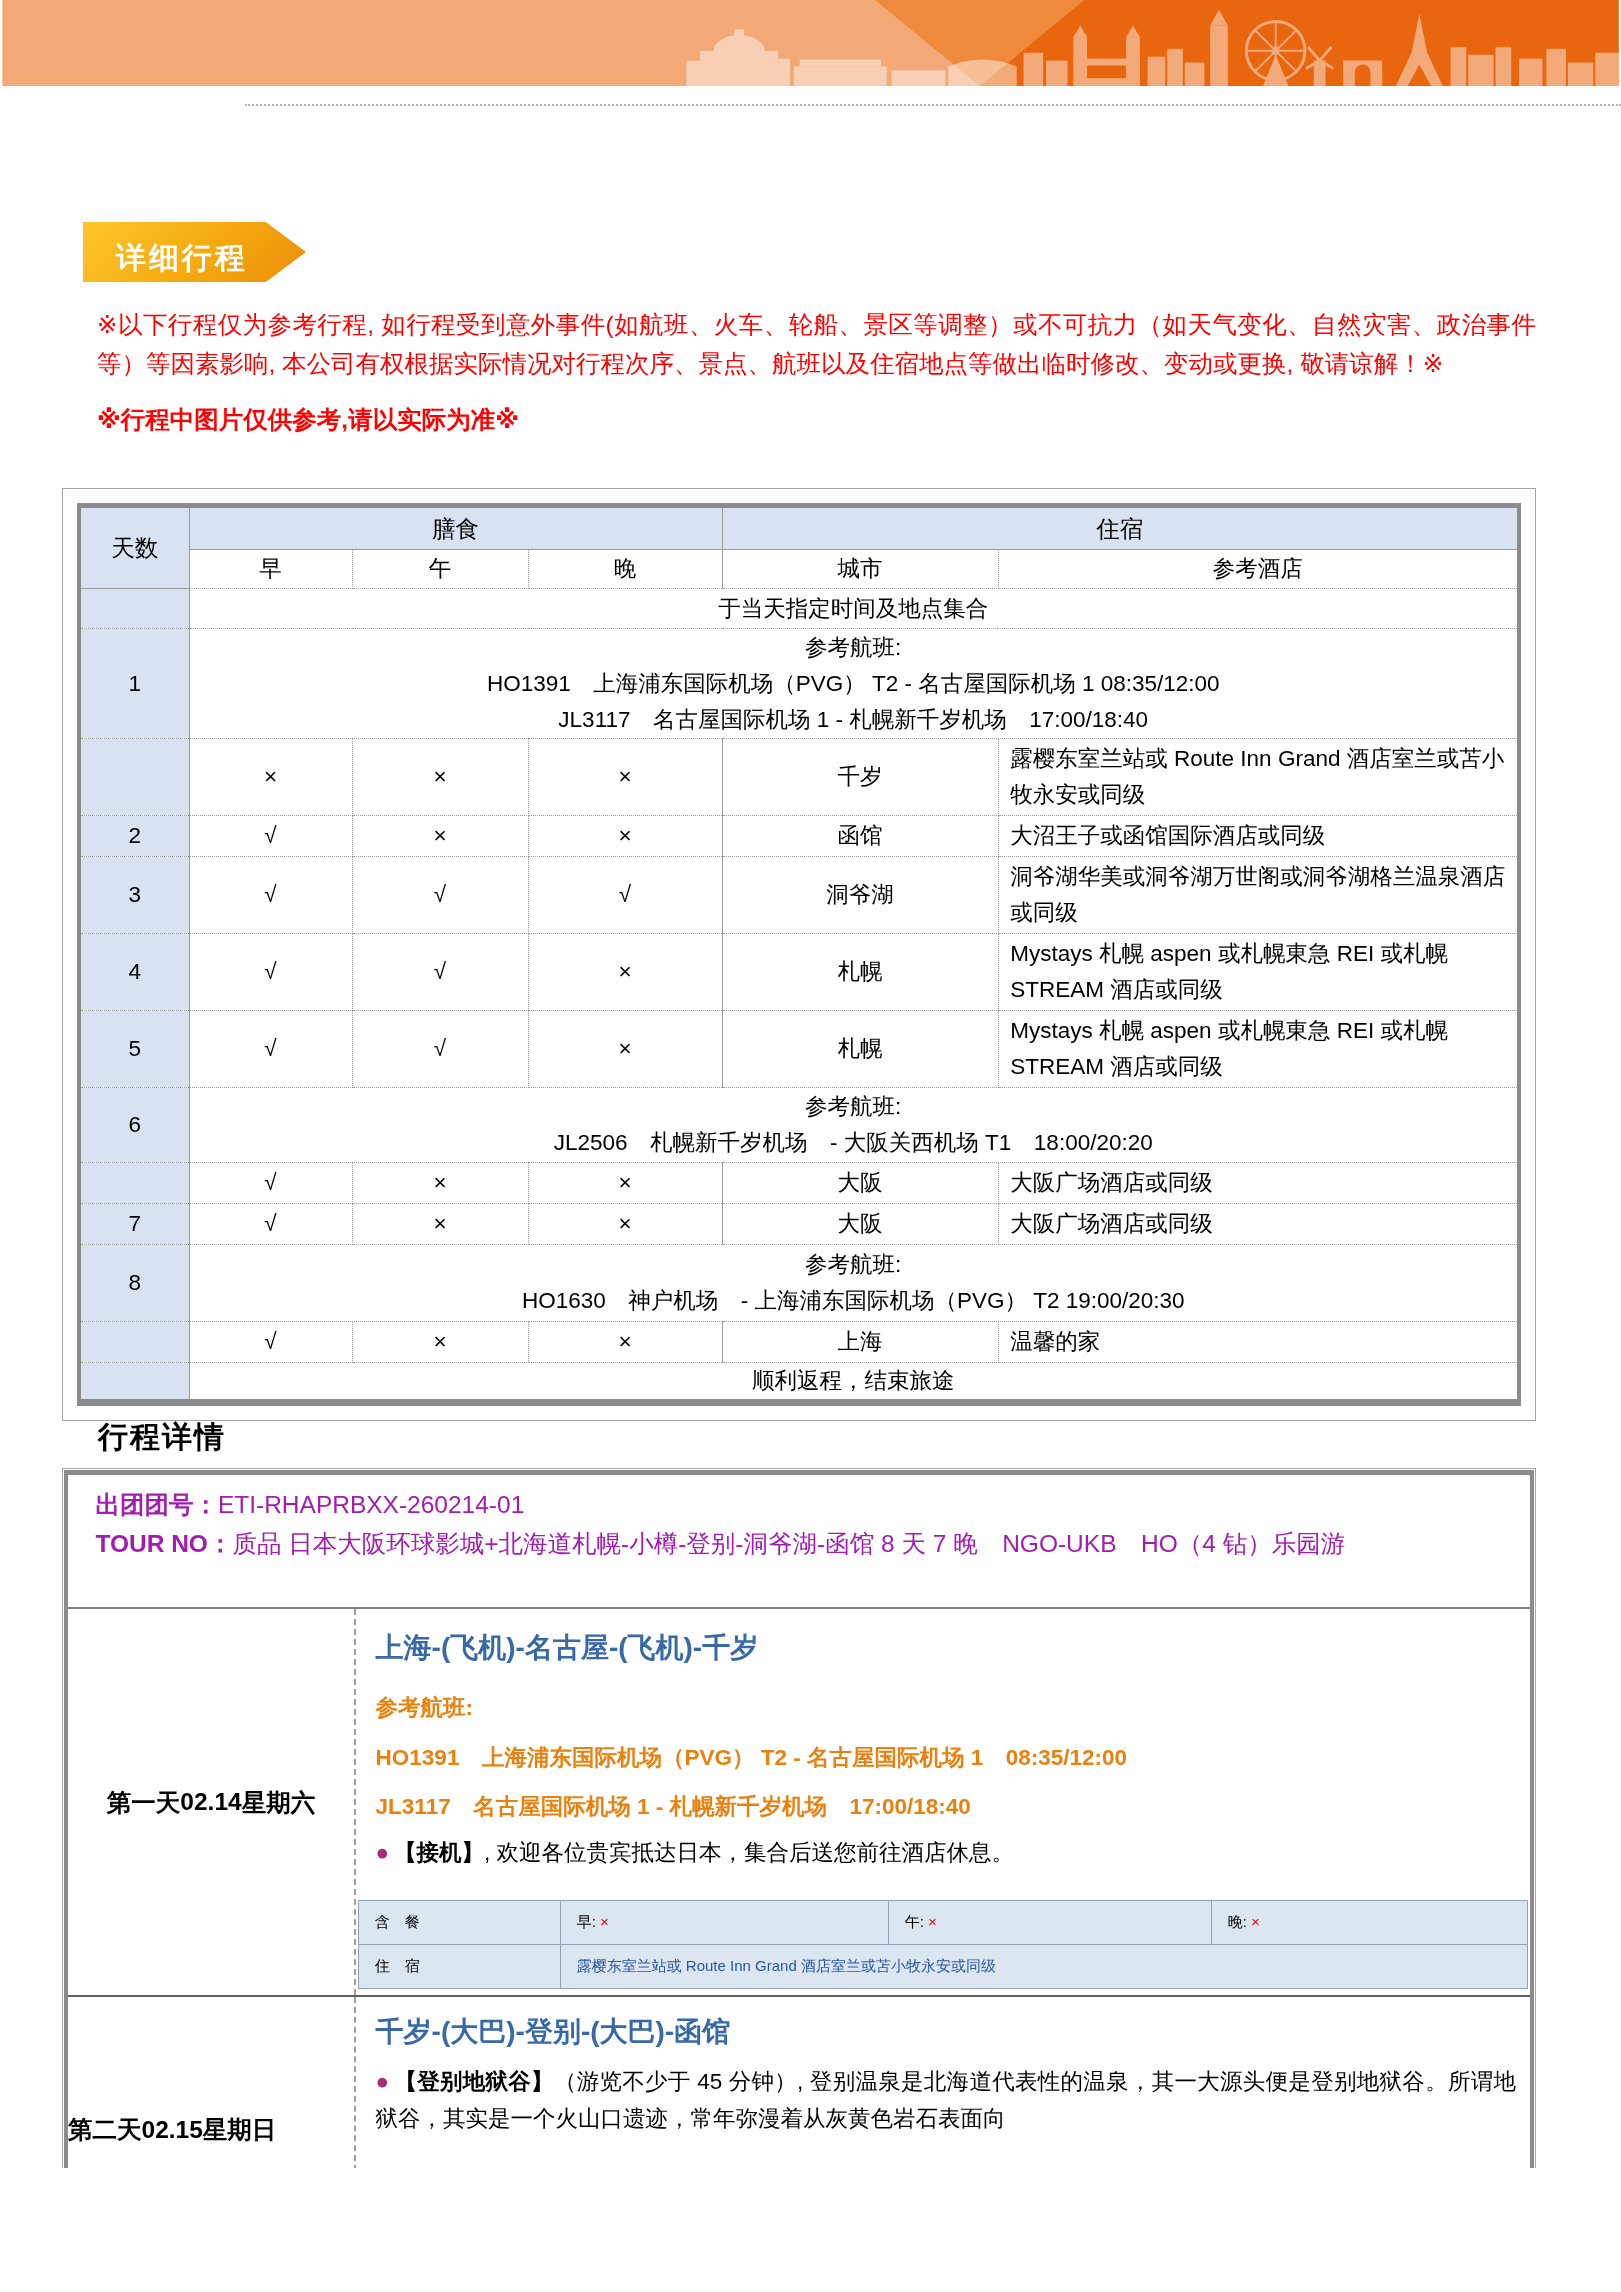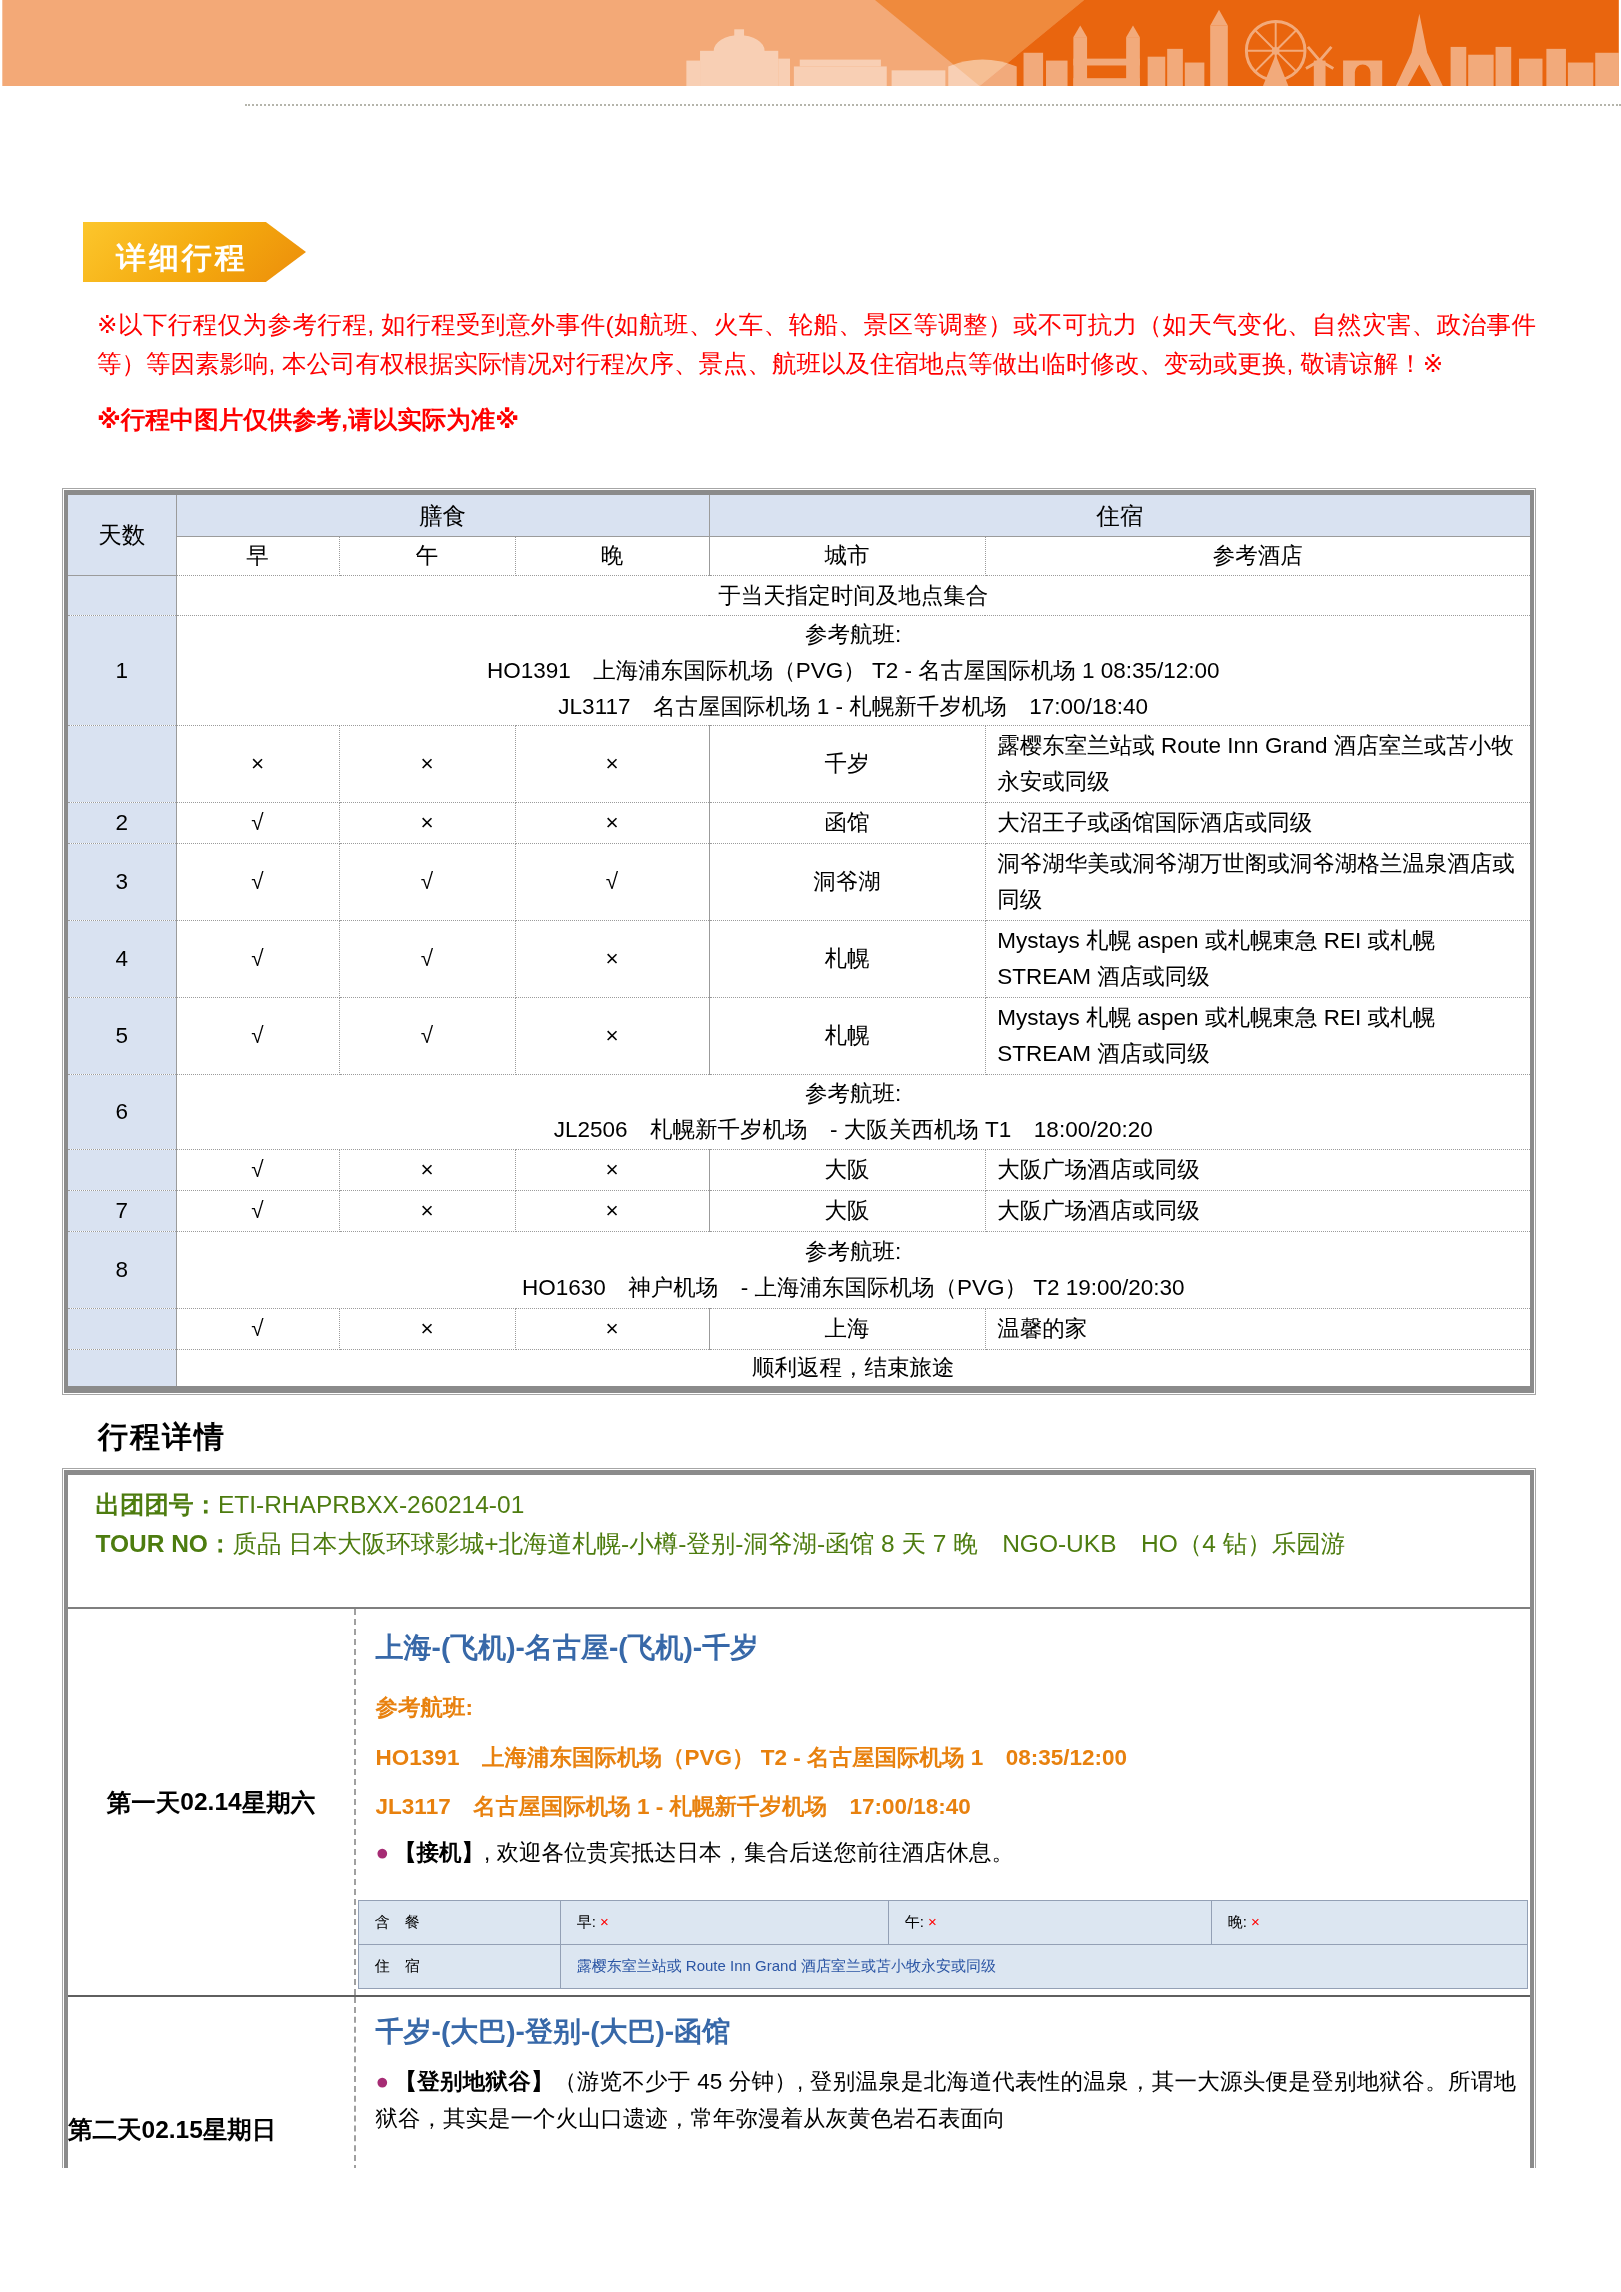--- a/index.html
+++ b/index.html
@@ -17,36 +17,36 @@
     position:absolute;left:83px;top:222px;width:223px;height:60px;box-sizing:border-box;
     clip-path:polygon(0 0,82% 0,100% 50%,82% 100%,0 100%);
     background:linear-gradient(135deg,#fcc62c 0%,#f4a90e 55%,#ec8d0b 100%);
     color:#fff;font-size:30px;font-weight:bold;letter-spacing:2.9px;line-height:72px;padding-left:33px;
   }
   
   .disclaimer{position:absolute;left:97px;top:305px;width:1439px;color:#f00;font-size:24.5px;line-height:39px}
   .disclaimer p{margin:0;text-align:justify}
   .disclaimer .bold-line{font-weight:bold;margin-top:17px;text-align:left}
   
-  .sum-wrap{position:absolute;left:62px;top:488px;width:1474px;box-sizing:border-box;border:1px solid #a6a6a6;padding:1px;background:#fff}
+  .sum-wrap{position:absolute;left:62px;top:488px;width:1474px;box-sizing:border-box;border:1px solid #a6a6a6;padding:14px;background:#fff}
   table.sum{width:100%;border-collapse:collapse;table-layout:fixed;border:4.9px solid #8b8b8b;border-top-width:5.9px;border-bottom-width:7.8px;font-size:22.5px}
   table.sum td{border:1px dotted #9b9b9b;text-align:center;vertical-align:middle;padding:0 2px;line-height:36px;overflow:hidden}
   table.sum .daycol{background:#D9E2F1;border-right:1px solid #9b9b9b}
   table.sum tr.h1 td{background:#D9E2F1;border-bottom:1px solid #9b9b9b;font-size:23.5px}
   table.sum tr.h1{height:44px}
   table.sum tr.h2{height:39px}
   table.sum .citycell{border-left:1px solid #9b9b9b}
   table.sum .hotelcell{text-align:left;padding:2px 7.8px 2px 11.8px}
   table.sum .spancell div{line-height:36px}
   
   .details-heading{position:absolute;left:98px;top:1417px;margin:0;font-size:30px;font-weight:600;letter-spacing:2px;color:#000}
   
   .detail-wrap{position:absolute;left:62px;top:1468px;width:1474px;height:700px;box-sizing:border-box;border:1px solid #a6a6a6;border-bottom:none;padding:1px 1px 0;background:#fff}
   .detail-inner{height:100%;box-sizing:border-box;border:4.9px solid #8b8b8b;border-top-width:5.9px;border-bottom:none;overflow:hidden}
-  .detail-header{box-sizing:border-box;height:134px;padding:9.8px 27.4px 0;border-bottom:2px solid #7f7f7f;color:#4d7c0f;font-size:24.5px;line-height:39px}
+  .detail-header{box-sizing:border-box;height:134px;padding:9.8px 27.4px 0;border-bottom:2px solid #7f7f7f;color:#a21caf;font-size:24.5px;line-height:39px}
   .dh-label{font-weight:bold}
   .day-row{display:flex;box-sizing:border-box}
   .day-row.d1{height:386px}
   .day-row.d2{border-top:2px solid #5f5f5f;min-height:255px}
   .day-left{flex:0 0 288px;box-sizing:border-box;border-right:2px dashed #a0a0a0;display:flex;align-items:center;font-weight:bold;font-size:24.5px;row-gap:16.7px}
   .d1 .day-left{justify-content:center}
   .d2 .day-left{justify-content:flex-start;padding-top:12px}
   .day-right{flex:1;position:relative;padding-left:19.6px;padding-right:14px}
   .day-title{margin-top:19.6px;font-size:28px;font-weight:bold;color:#3768A8}
   .d2 .day-title{margin-top:15.7px}

